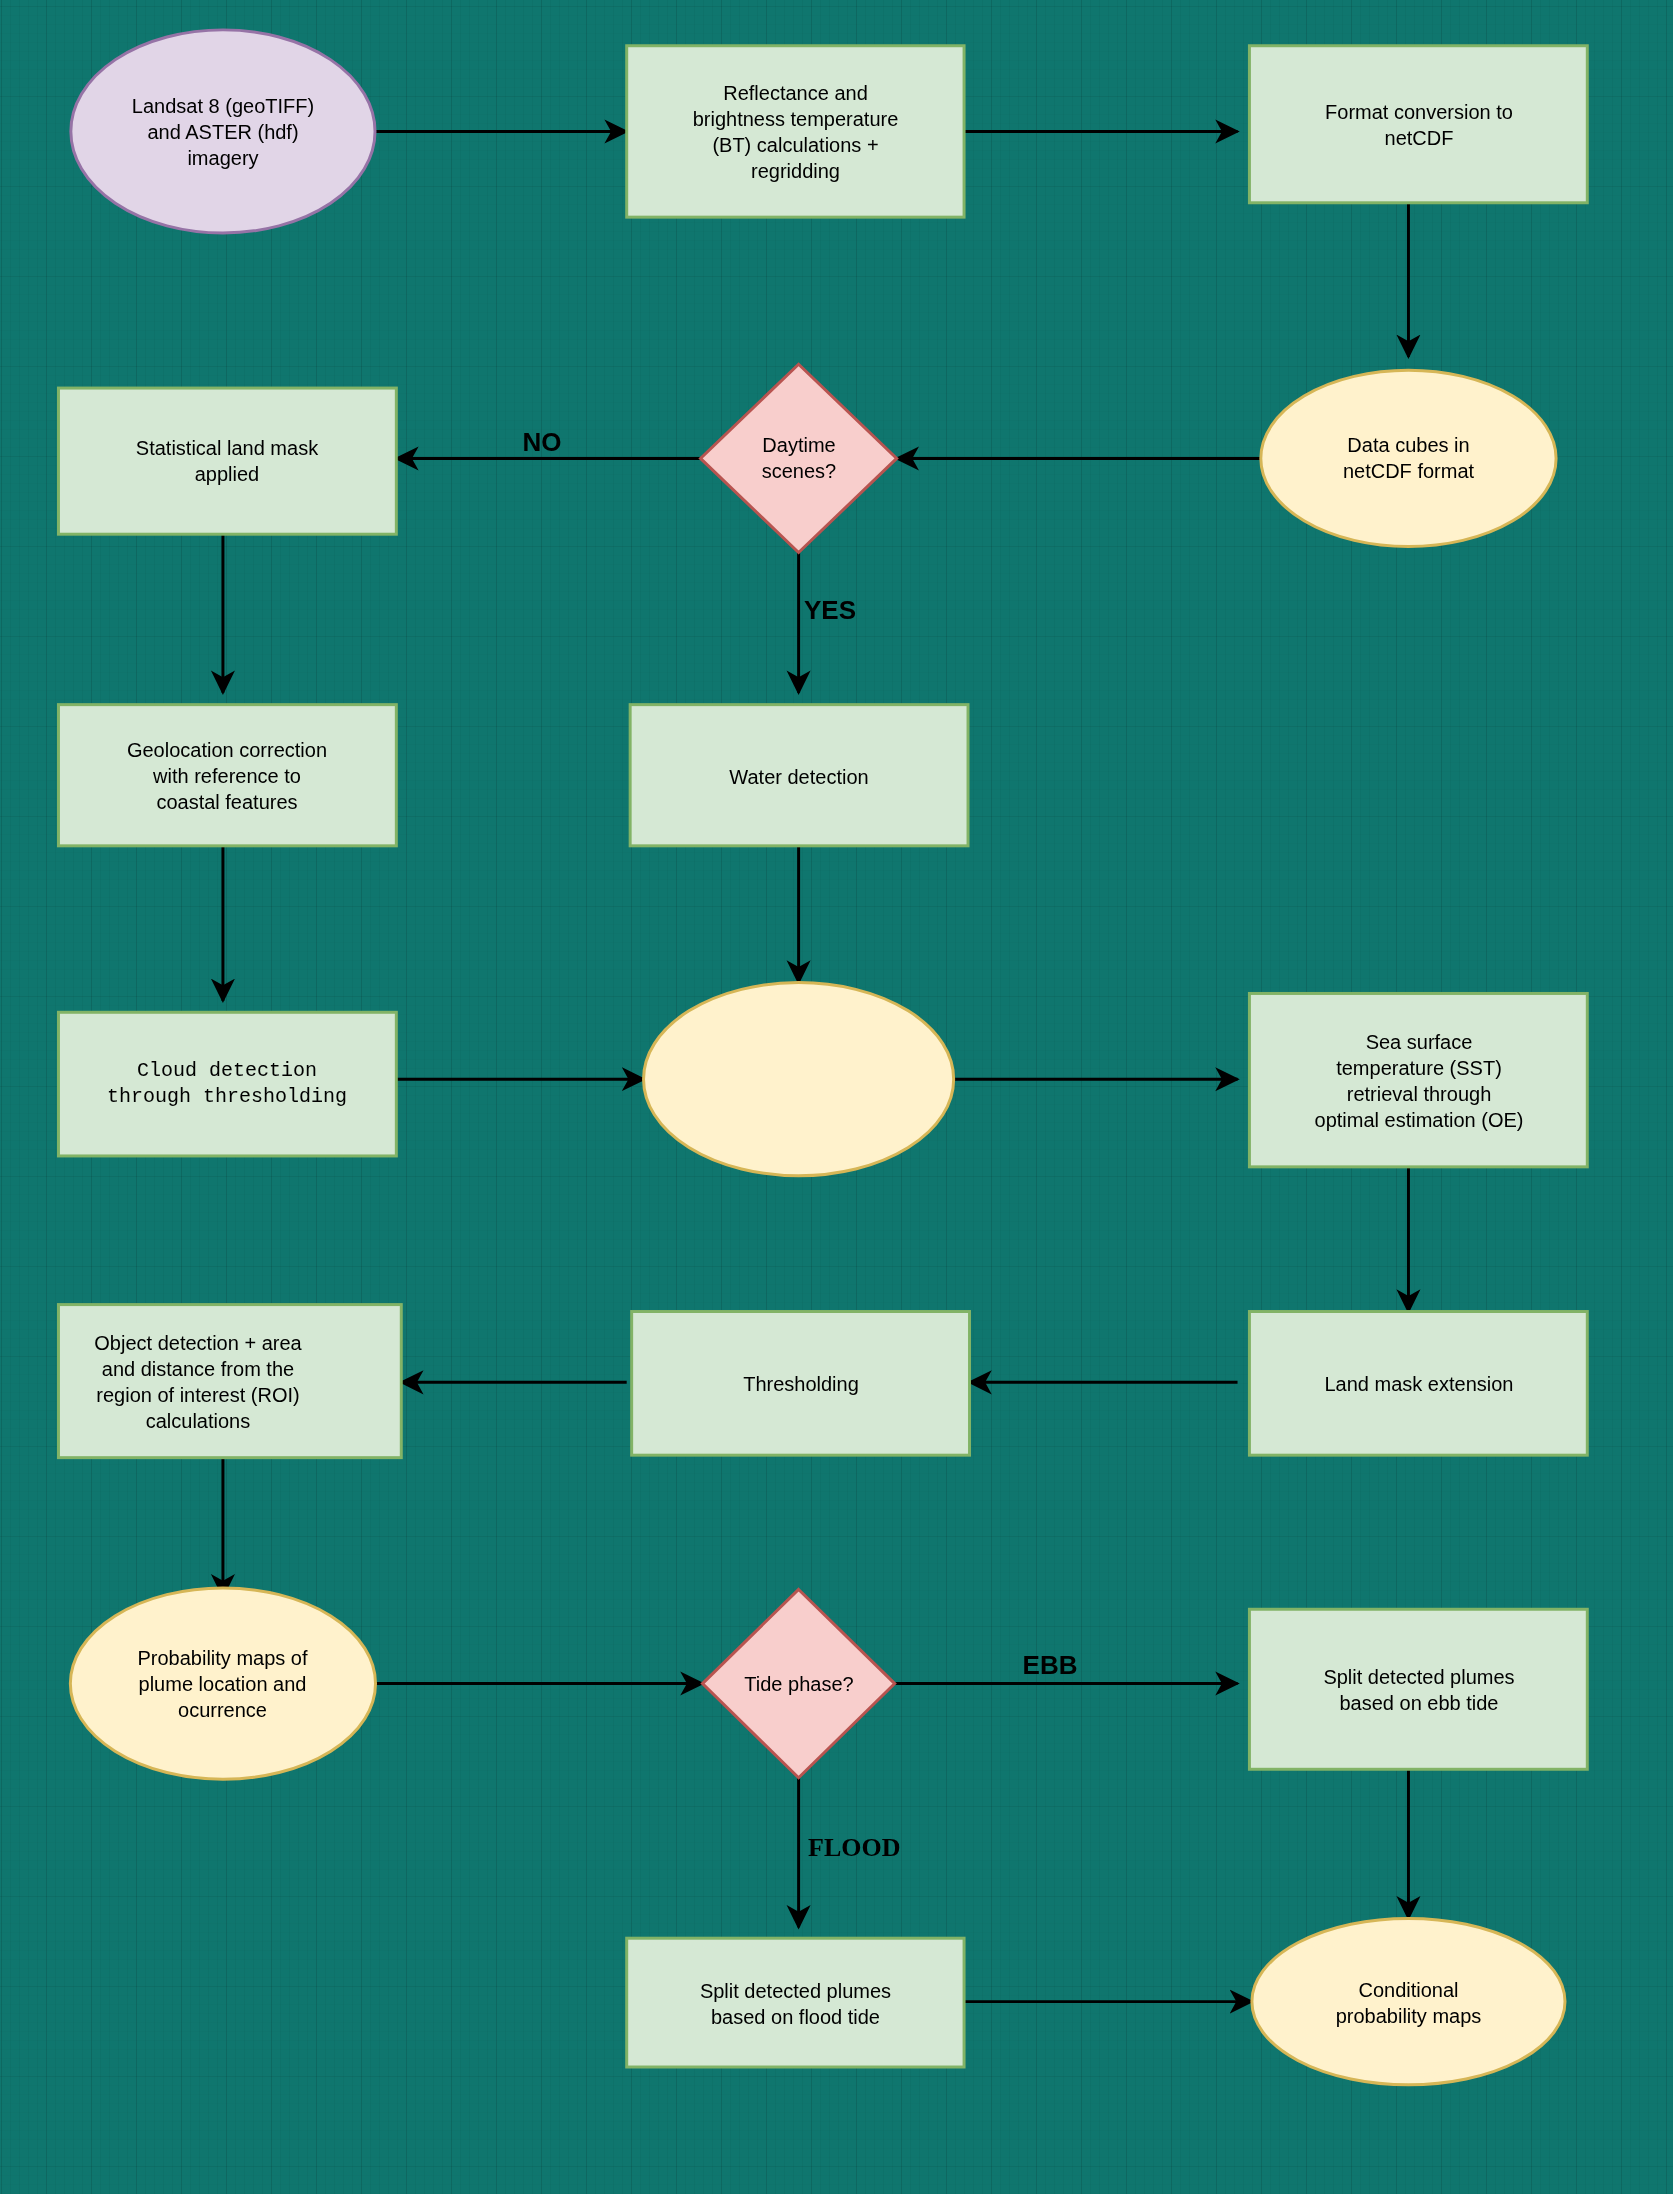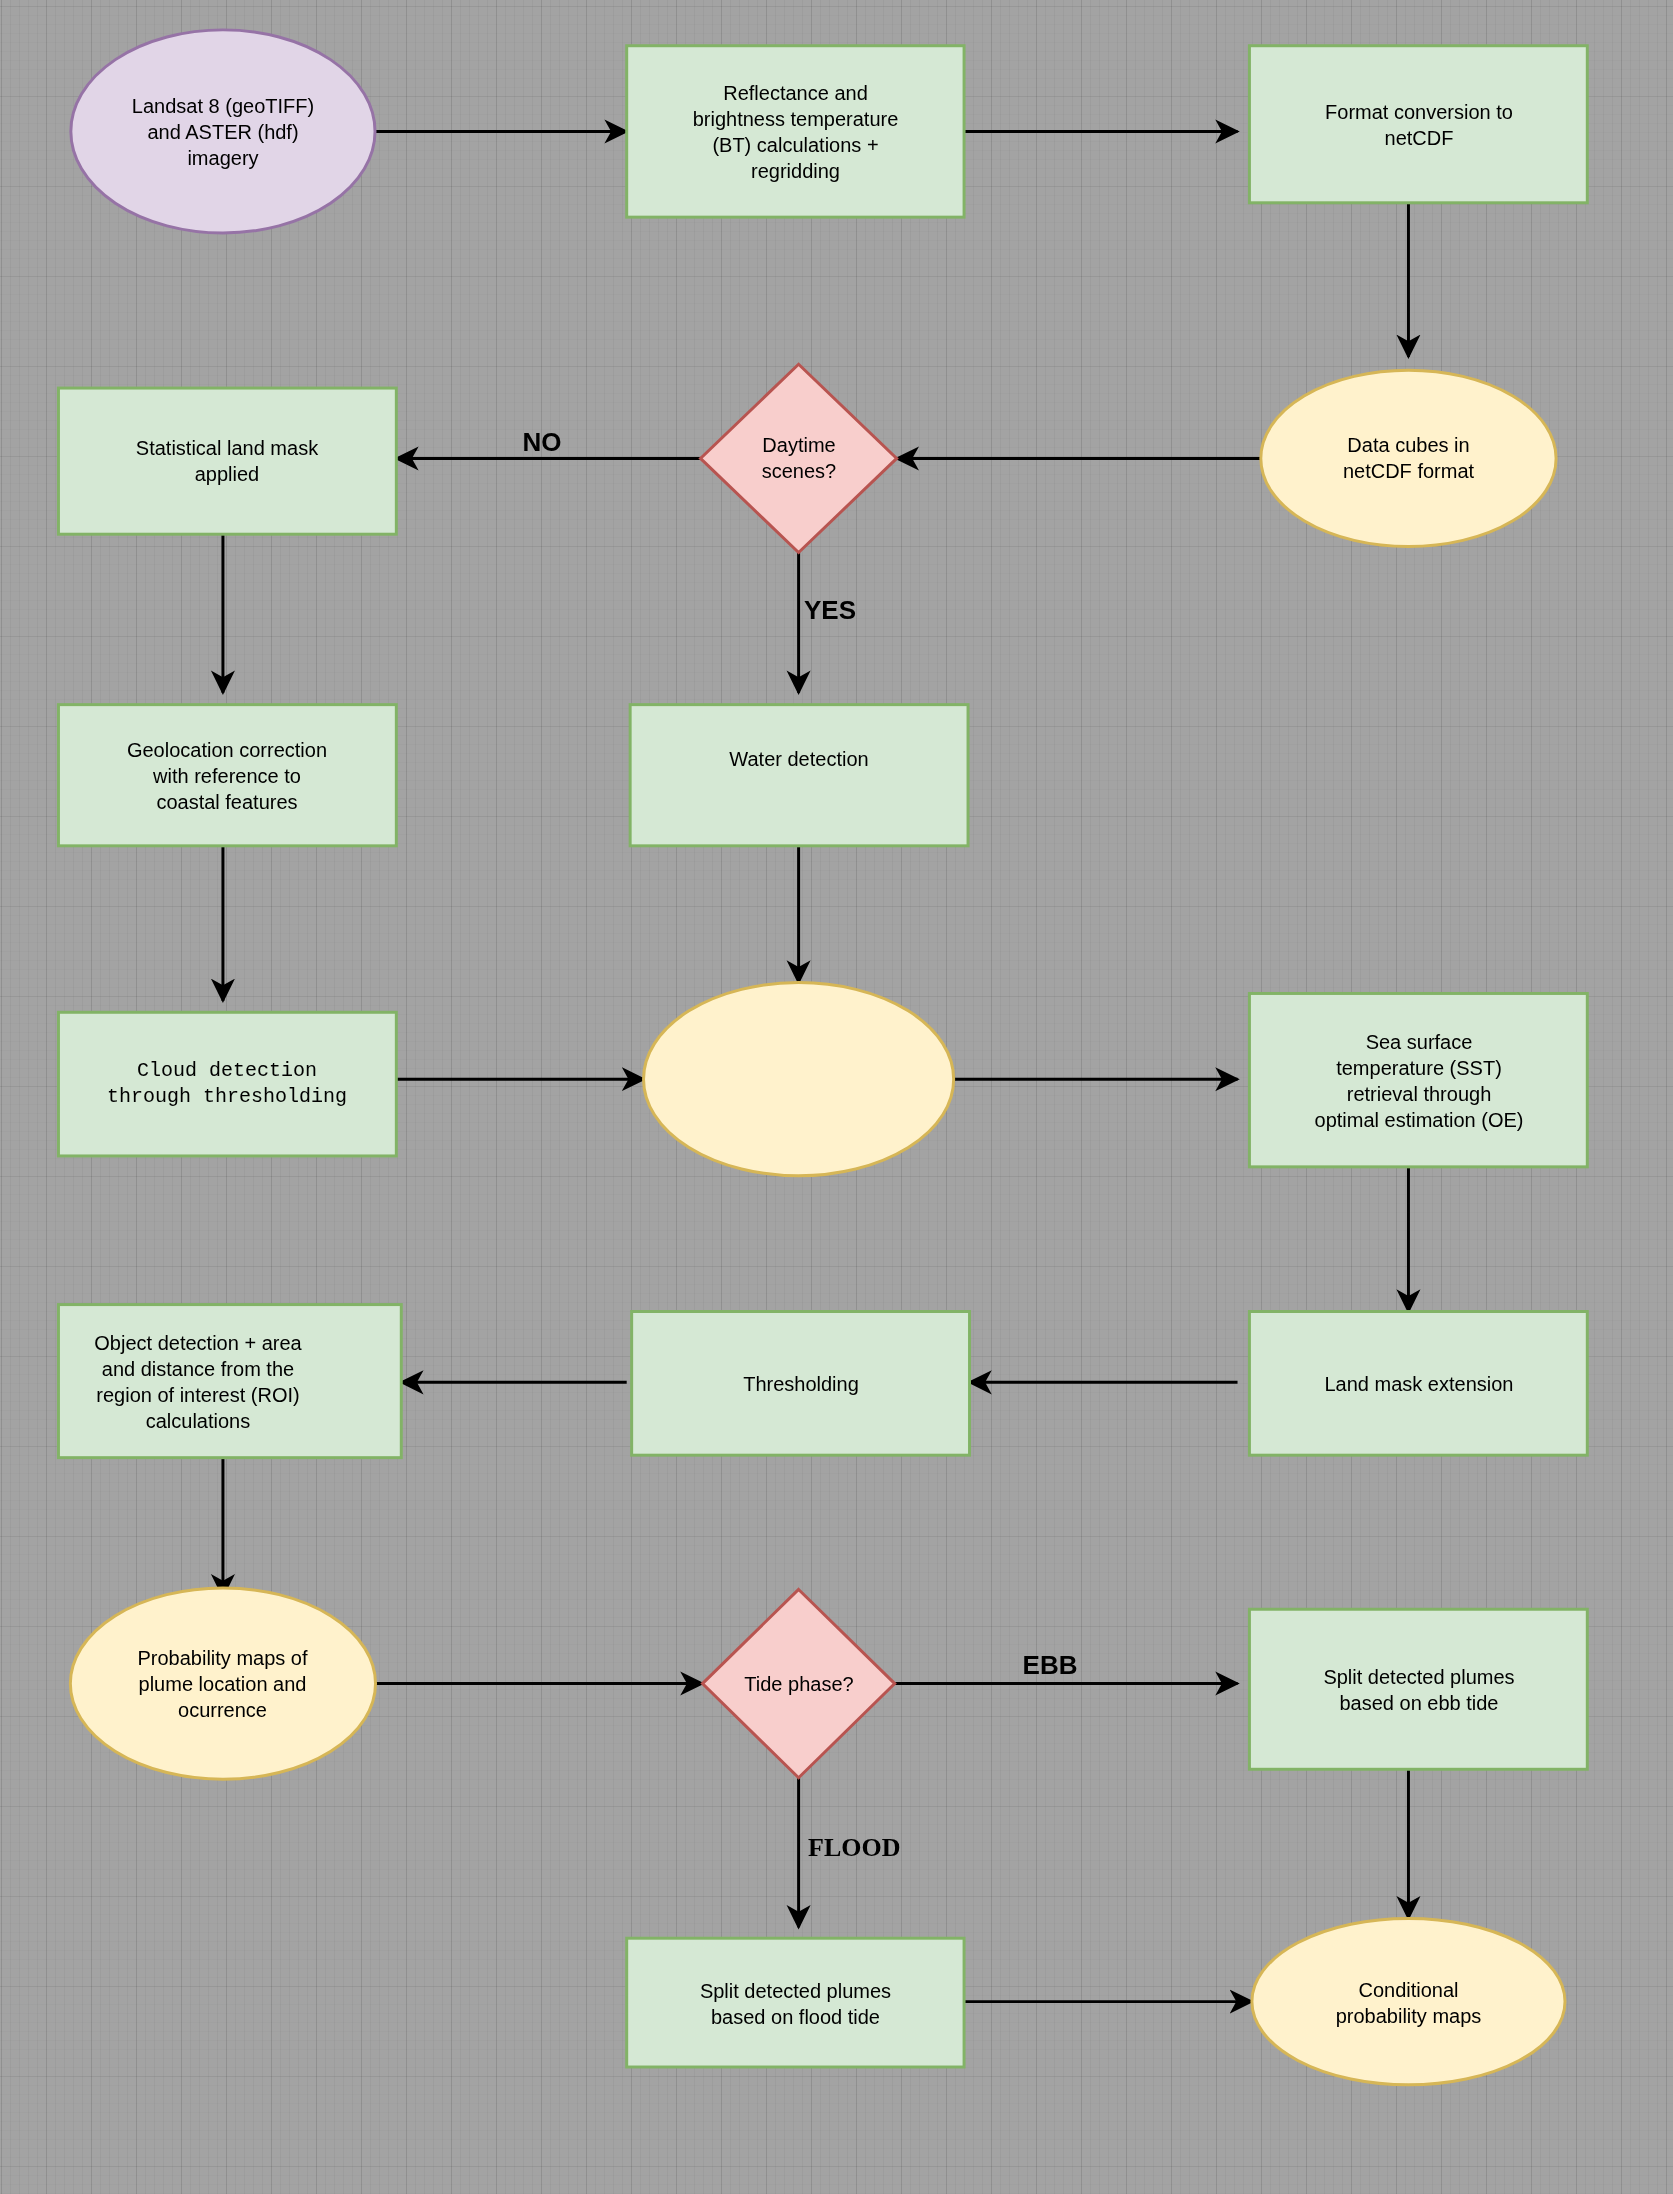--- a/index.html
+++ b/index.html
@@ -1,20 +1,20 @@
 <!DOCTYPE html>
 <html style="font-size:8px"><head>
 <meta charset="utf-8">
 <style>
   html,body{margin:0;padding:0;background:#ffffff;}
   #page{
     position:relative;
     width:1673px;
     height:2194px;
-    background:#a3a3a3;
+    background:#0f766e;
     overflow:hidden;
     font-family:"Liberation Sans", sans-serif;
   }
   
   #grid{
     position:absolute;
     inset:0;
     background-image:
       linear-gradient(to right, rgba(0,0,0,0.035) 0.7px, transparent 0.7px),
       linear-gradient(to bottom, rgba(0,0,0,0.018) 0.7px, transparent 0.7px),
@@ -163,21 +163,21 @@
   <div class="node-label" style="left:701px;top:396px;width:196px;height:124px;">Daytime
 scenes?</div>
 
   <div class="node-label" style="left:58px;top:388px;width:338px;height:146px;">Statistical land mask
 applied</div>
 
   <div class="node-label" style="left:58px;top:705px;width:338px;height:141px;">Geolocation correction
 with reference to
 coastal features</div>
 
-  <div class="node-label" style="left:630px;top:705px;width:338px;height:107px;">Water detection</div>
+  <div class="node-label" style="left:630px;top:723px;width:338px;height:107px;">Water detection</div>
 
   <div class="node-label" style="left:58px;top:1012px;width:338px;height:144px;font-family:Liberation Mono, monospace;">Cloud detection
 through thresholding</div>
 
 
   <div class="node-label" style="left:1250px;top:994px;width:338px;height:173px;">Sea surface
 temperature (SST)
 retrieval through
 optimal estimation (OE)</div>
 

